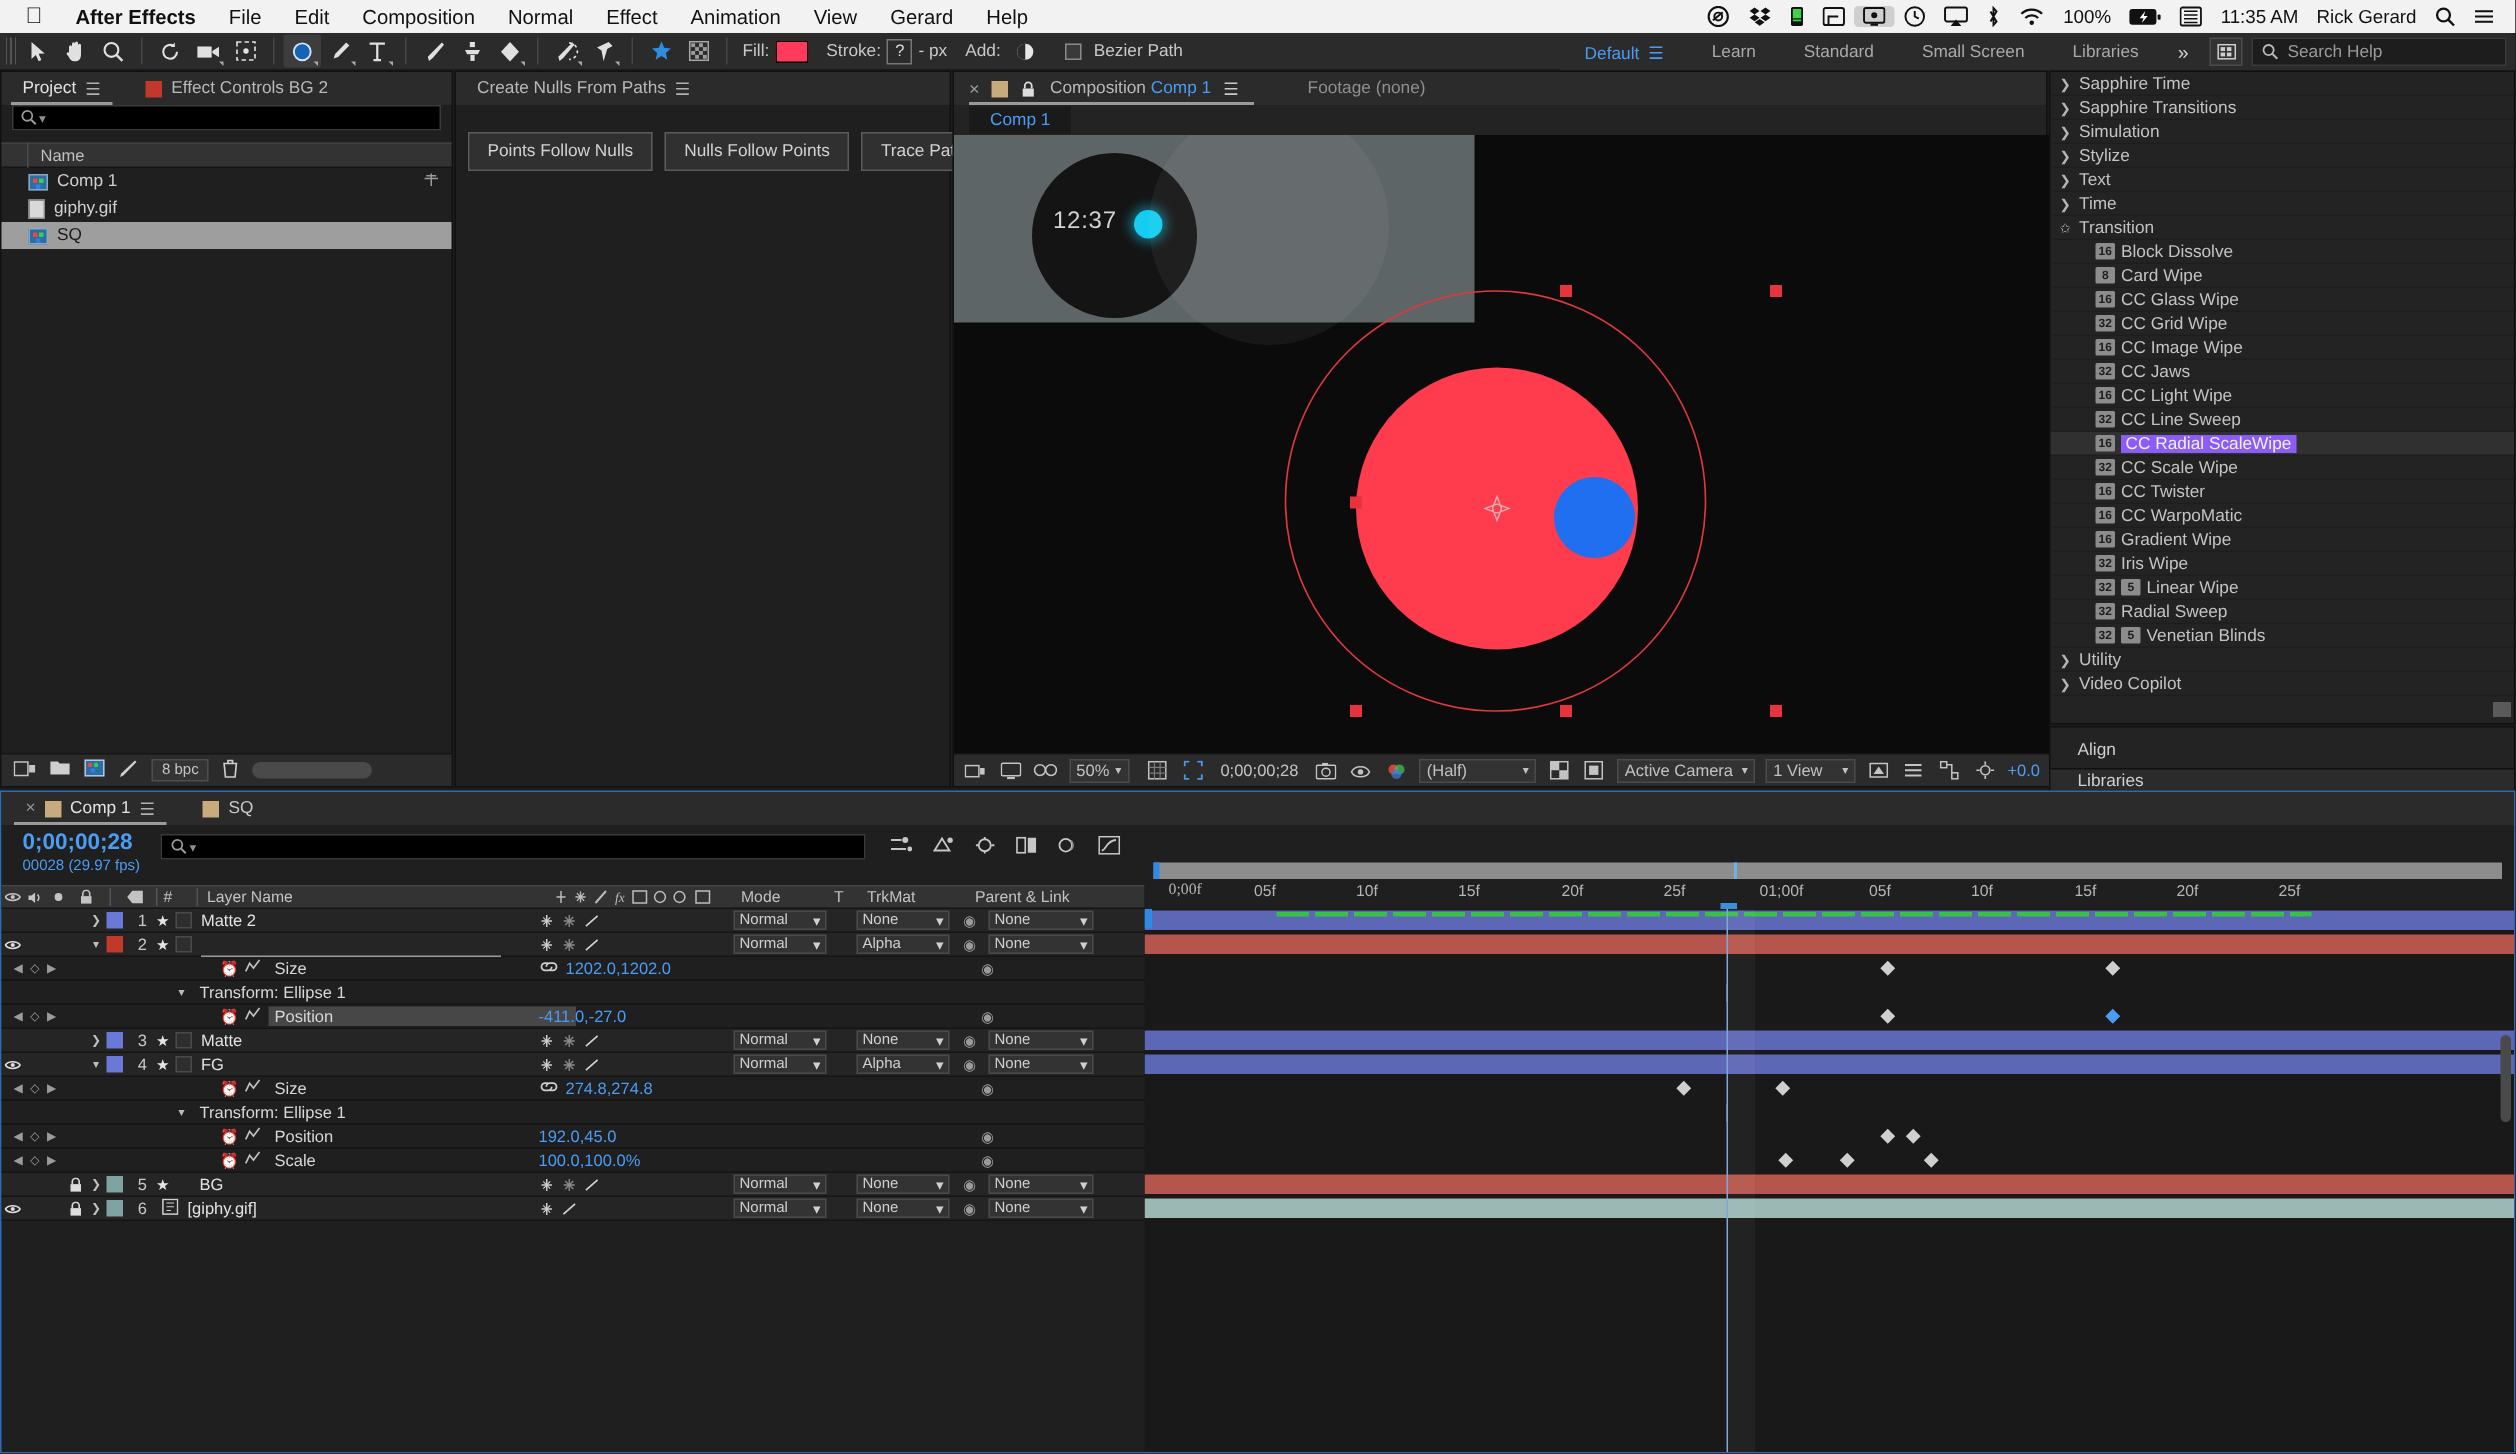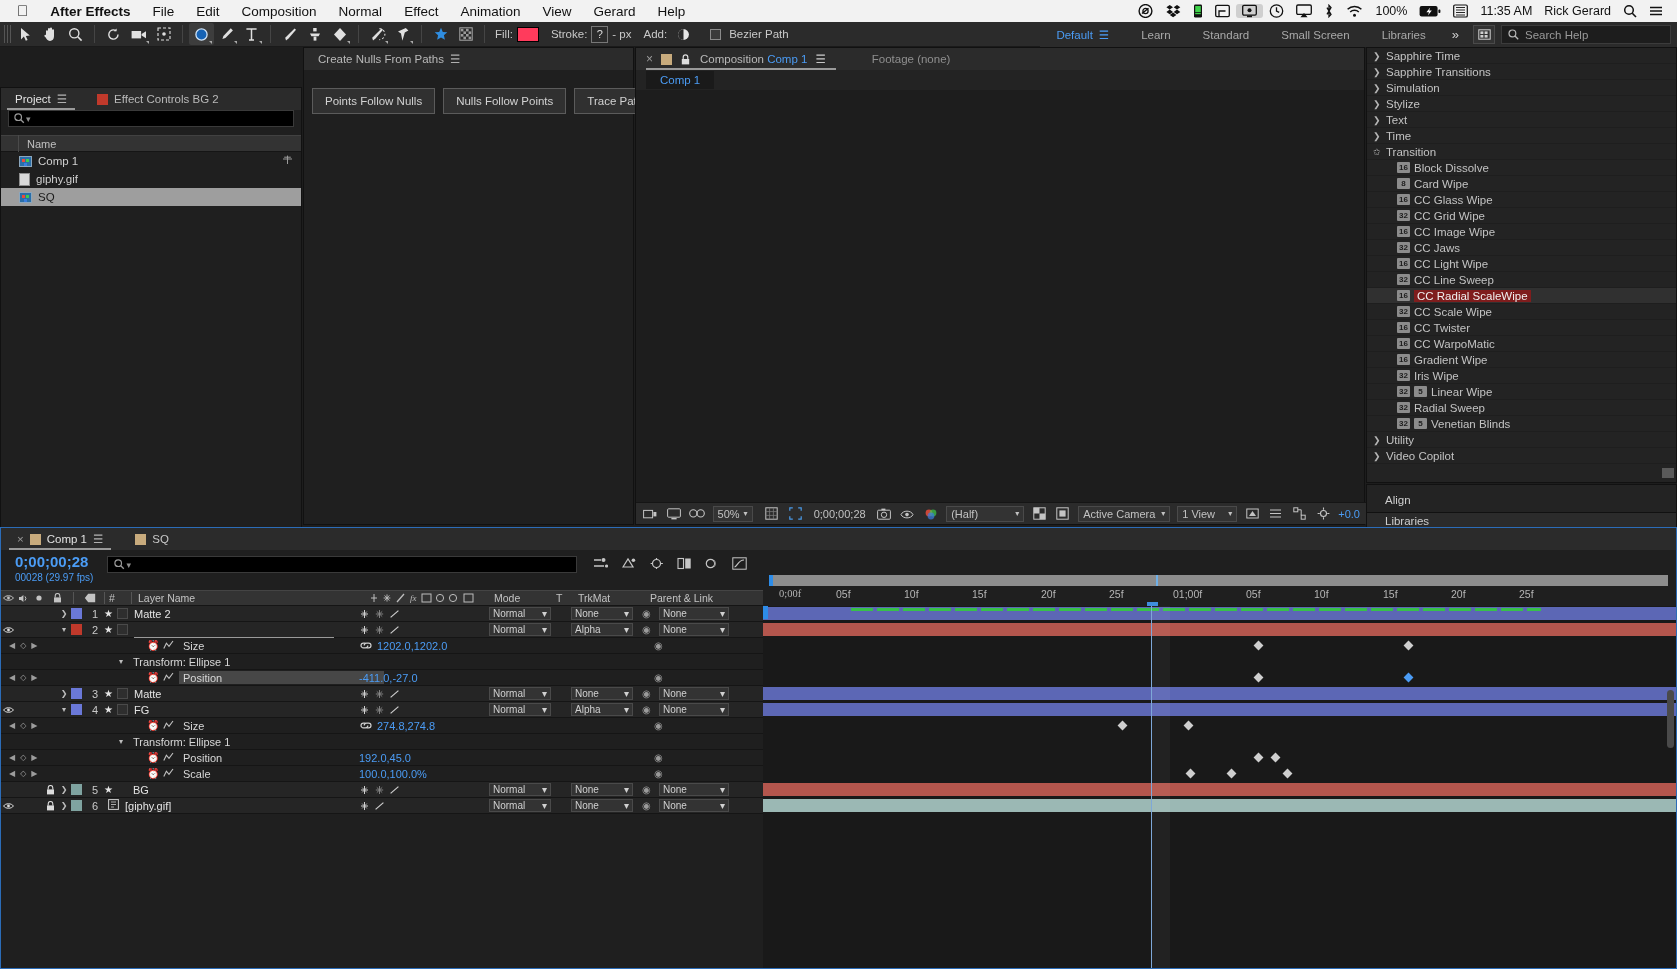--- a/index.html
+++ b/index.html
@@ -64,21 +64,21 @@
   .panel { position:absolute; background:#1f1f1f; border:1px solid #111; }
   .ptabs { height:22px; background:#2b2b2b; display:flex; align-items:center;
            padding-left:6px; font-size:11.5px; color:#b9b9b9; gap:0; }
   .ptab { display:flex; align-items:center; gap:6px; padding:0 8px; height:22px; white-space:nowrap;}
   .ptab.sel { color:#e2e2e2; box-shadow: inset 0 -2px 0 #9a9a9a; }
   .ptab .hm { color:#b0b0b0; }
   .sq-chip { width:11px; height:11px; background:#c8ab7d; }
   .red-chip { width:11px; height:11px; background:#c0392b; }
 
   
-  #project { left:0; top:47px; width:302px; height:478px;margin-top:40px; }
+  #project { left:0; top:47px; width:302px; height:478px; }
   .proj-head { display:flex; padding:8px 8px 6px 8px; gap:10px;}
   .proj-thumb { width:66px; height:55px; background:#000; border:1px solid #2c2c2c;}
   .proj-meta { font-size:11px; color:#d0d0d0; line-height:15px; }
   .proj-meta .nm { font-weight:bold; font-size:11.5px; }
   .searchrow { padding:0 7px; }
   .searchbox { height:17px; background:#000; border:1px solid #3a3a3a; display:flex;
                align-items:center; padding:0 5px; color:#8e8e8e; font-size:11px; }
   .collist-head { margin-top:8px; height:17px; background:#333; display:flex; align-items:center;
      font-size:11px; color:#c0c0c0; border-top:1px solid #414141; border-bottom:1px solid #151515;}
   .collist-head .c1 { width:18px; border-right:1px solid #4a4a4a; height:17px;}
@@ -122,21 +122,21 @@
         height:16px; padding:0 4px; }
   .ddplain { display:flex; align-items:center; gap:4px; height:16px; padding:0 3px;}
   .vicon { width:18px;height:16px;display:flex;align-items:center;justify-content:center;color:#c6c6c6;}
 
   
   #fx { left:1366px; top:47px; width:311px; height:436px; background:#232323;}
   .fxlist { position:absolute; top:0; left:0; right:0; bottom:0; overflow:hidden; }
   .fxrow { height:16px; display:flex; align-items:center; font-size:11.5px; color:#c3c3c3;
            border-bottom:1px solid #1e1e1e; padding-left:6px; gap:4px;}
   .fxrow.child { padding-left:30px; }
-  .fxrow.hl .nm { background:#7f1d1d; color:#f0f0f0; padding:0 3px;}
+  .fxrow.hl .nm { background:#8b5cf6; color:#f0f0f0; padding:0 3px;}
   .tri { width:9px; display:inline-block; color:#b4b4b4; font-size:9px;}
   .bitbadge { display:inline-flex; width:13px;height:11px; background:#8c8c8c; color:#1d1d1d;
      font-size:8px; align-items:center; justify-content:center; border-radius:1px; font-weight:bold;}
   .badge5 { display:inline-flex; width:13px;height:11px; background:#8c8c8c; color:#1d1d1d;
      font-size:8px; align-items:center; justify-content:center; border-radius:1px; font-weight:bold;}
 
   #alignpanel { left:1366px; top:484px; width:311px; height:41px; background:#232323;}
   .align-hd { padding:9px 0 0 18px; font-size:11.5px; color:#cfcfcf;}
   #libpanel { left:1366px; top:512px; width:311px; height:16px; background:#2b2b2b; overflow:hidden;}
   .lib-hd { padding:2px 0 0 18px; font-size:11.5px; color:#cfcfcf;}
@@ -570,20 +570,48 @@
         </span>
         <span class="comp-title"><span>Composition</span> <b>Comp 1</b></span>
         <span class="hm" style="margin-left:8px;">☰</span>
       </span>
       <span class="footage-none">Footage (none)</span>
     </div>
     <div class="comp-subtab">
       <span class="chip">Comp 1</span>
     </div>
 
+    <div class="viewport">
+
+      <div style="position:absolute;left:0;top:0;width:347px;height:125px;background:#5e6567;"></div>
+
+      <div style="position:absolute;left:52px;top:12px;width:110px;height:110px;border-radius:50%;background:#141414;"></div>
+      <div style="position:absolute;left:66px;top:49px;color:#cfd3d6;font-size:16px;letter-spacing:0.5px;">12:37</div>
+      <div style="position:absolute;left:120px;top:50px;width:19px;height:19px;border-radius:50%;background:#14cdf0;box-shadow:0 0 7px 3px rgba(20,205,240,.45);"></div>
+      <div style="position:absolute;left:130px;top:-20px;width:160px;height:160px;border-radius:50%;background:rgba(255,255,255,.05);"></div>
+
+      <svg style="position:absolute;left:0;top:0;" width="730" height="414">
+        <circle cx="361" cy="244" r="140" fill="none" stroke="#e0383f" stroke-width="1.1"></circle>
+      </svg>
+
+      <div style="position:absolute;left:268px;top:155px;width:188px;height:188px;border-radius:50%;background:#ff3b4e;"></div>
+
+      <div style="position:absolute;left:400px;top:228px;width:54px;height:54px;border-radius:50%;background:#1f6ff0;"></div>
+
+      <svg style="position:absolute;left:353px;top:240px;" width="18" height="18">
+        <path d="M9 1 L12 9 L9 17 L6 9Z M1 9 L9 6 L17 9 L9 12Z" fill="none" stroke="#d8a8b0" stroke-width="1"></path>
+      </svg>
+
+      <div style="position:absolute;left:264px;top:241px;width:8px;height:8px;background:#e8323c;"></div>
+      <div style="position:absolute;left:264px;top:380px;width:8px;height:8px;background:#e8323c;"></div>
+      <div style="position:absolute;left:404px;top:380px;width:8px;height:8px;background:#e8323c;"></div>
+      <div style="position:absolute;left:404px;top:100px;width:8px;height:8px;background:#e8323c;"></div>
+      <div style="position:absolute;left:544px;top:100px;width:8px;height:8px;background:#e8323c;"></div>
+      <div style="position:absolute;left:544px;top:380px;width:8px;height:8px;background:#e8323c;"></div>
+    </div>
 
     <div class="comp-foot">
       <span class="vicon">
         <svg width="14" height="12" viewBox="0 0 14 12">
             <rect x="0.6" y="2.4" width="9" height="7.4" fill="none" stroke="#c4c4c4" stroke-width="1"></rect>
             <rect x="10.4" y="4" width="3" height="4.4" fill="#c4c4c4"></rect>
           </svg>
       </span>
       <span class="vicon">
         <svg width="14" height="12" viewBox="0 0 14 12">

